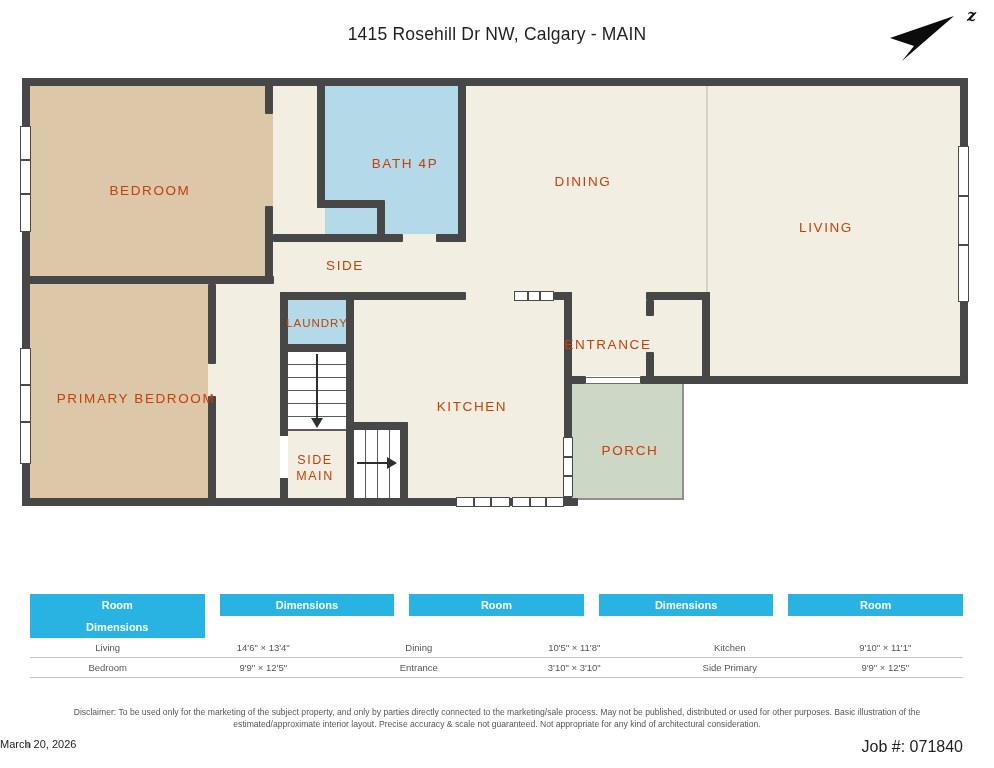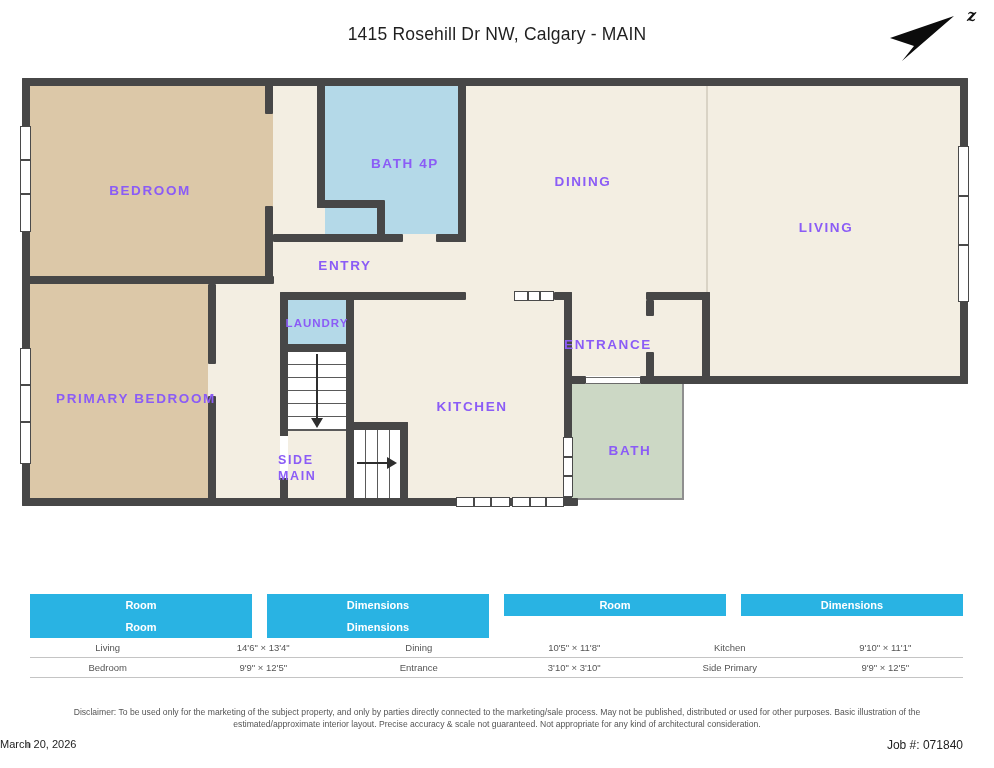--- a/index.html
+++ b/index.html
@@ -34,39 +34,39 @@
   .stairs-v{position:absolute;background:#fff;
      background-image:repeating-linear-gradient(to bottom,transparent 0 12px,#5a5a5a 12px 13px);}
   .stairs-h{position:absolute;background:#fff;
      background-image:repeating-linear-gradient(to right,transparent 0 11px,#5a5a5a 11px 12px);}
   .arrow-line{position:absolute;background:#2e2e2e;}
   .arrow-head-down{position:absolute;width:0;height:0;
      border-left:6px solid transparent;border-right:6px solid transparent;border-top:10px solid #2e2e2e;}
   .arrow-head-right{position:absolute;width:0;height:0;
      border-top:6px solid transparent;border-bottom:6px solid transparent;border-left:10px solid #2e2e2e;}
 
-  .rlabel{position:absolute;transform:translate(-50%,-50%);color:#8b5cf6;
-          font-size:13.5px;letter-spacing:1.6px;white-space:nowrap;text-align:left;font-weight:700;}
+  .rlabel{position:absolute;transform:translate(-50%,-50%);color:#c2410c;
+          font-size:13.5px;letter-spacing:1.6px;white-space:nowrap;text-align:center;font-weight:400;}
   .rlabel.small{font-size:11.5px;letter-spacing:1px;}
   .rlabel.wrap{white-space:normal;width:74px;line-height:1.25;font-size:12.5px;}
 
   
   .dim-table{position:absolute;left:30px;top:594px;width:933px;}
-  .thead{display:grid;grid-template-columns:repeat(4,1fr);column-gap:15px;}
+  .thead{display:grid;grid-template-columns:repeat(5,1fr);column-gap:15px;}
   .thead .cell{background:#29b3e3;color:#fff;font-weight:bold;font-size:11px;
                height:22px;line-height:22px;text-align:center;}
   .trow{display:grid;grid-template-columns:repeat(6,1fr);
         border-bottom:1px solid #c4c4c4;}
   .trow .cell{font-size:9.5px;color:#555;height:19px;line-height:19px;text-align:center;}
 
   
   .disclaimer{position:absolute;left:0;top:706px;width:100%;box-sizing:border-box;
               padding:0 40px;text-align:center;font-size:8.6px;line-height:1.4;color:#555;}
   .date{position:absolute;left:0;top:738px;width:100%;font-size:11px;color:#222;}
-  .job{position:absolute;right:31px;top:738px;font-size:12px;color:#222;}
+  .job{position:absolute;right:31px;top:738px;font-size:16px;color:#222;}
   .dot{position:absolute;left:26px;top:743px;width:5px;height:5px;background:#9a9a9a;border-radius:1px;opacity:.7;}
 </style>
 </head>
 <body>
 
 <div class="title">1415 Rosehill Dr NW, Calgary - MAIN</div>
 
 <div class="compass">
   <svg width="112" height="58" viewBox="0 0 112 58">
     <path d="M86 10 L22 32 L46 40 L34 55 Z" fill="#0c0c0c"></path>
@@ -139,27 +139,27 @@
   <div class="window win-h" style="left:512px;top:497px;width:52px;height:10px;"></div>
   <div class="window win-h" style="left:514px;top:291px;width:40px;height:10px;"></div>
   <div class="window win-v" style="left:563px;top:437px;width:10px;height:60px;"></div>
 
   <div class="threshold" style="left:586px;top:377px;width:54px;height:7px;"></div>
 
   <div class="rlabel" style="left:150px;top:190px;">BEDROOM</div>
   <div class="rlabel" style="left:405px;top:163px;">BATH 4P</div>
   <div class="rlabel" style="left:583px;top:181px;">DINING</div>
   <div class="rlabel" style="left:826px;top:227px;">LIVING</div>
-  <div class="rlabel" style="left:345px;top:265px;">ENTRY</div>
+  <div class="rlabel" style="left:345px;top:265px;">SIDE</div>
   <div class="rlabel small" style="left:317px;top:323px;">LAUNDRY</div>
   <div class="rlabel" style="left:136px;top:398px;">PRIMARY BEDROOM</div>
   <div class="rlabel" style="left:608px;top:344px;">ENTRANCE</div>
   <div class="rlabel" style="left:472px;top:406px;">KITCHEN</div>
   <div class="rlabel wrap" style="left:315px;top:469px;">SIDE MAIN</div>
-  <div class="rlabel" style="left:630px;top:450px;">BATH</div>
+  <div class="rlabel" style="left:630px;top:450px;">PORCH</div>
 </div>
 
 <div class="dim-table">
   <div class="thead">
     <div class="cell">Room</div>
     <div class="cell">Dimensions</div>
     <div class="cell">Room</div>
     <div class="cell">Dimensions</div>
     <div class="cell">Room</div>
     <div class="cell">Dimensions</div>

